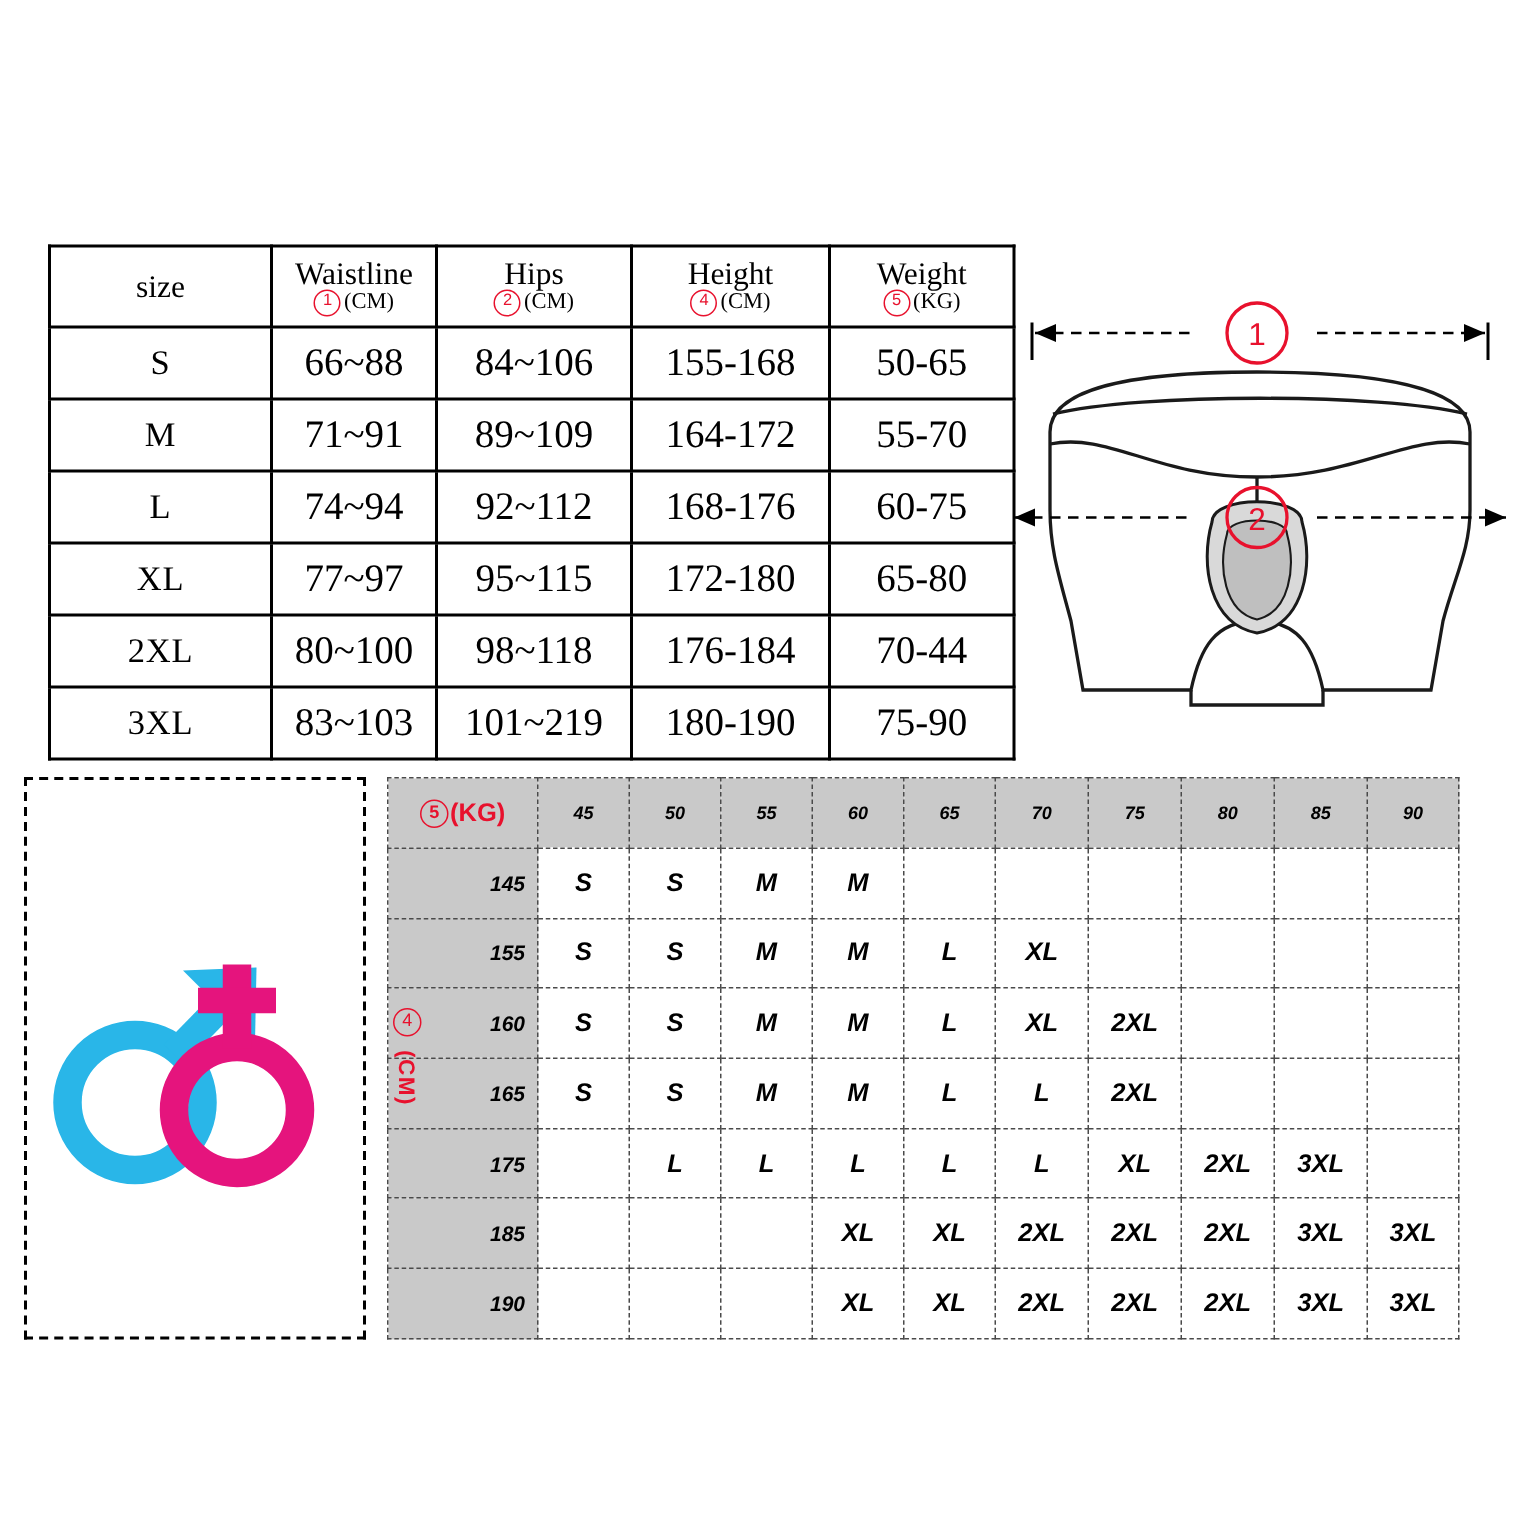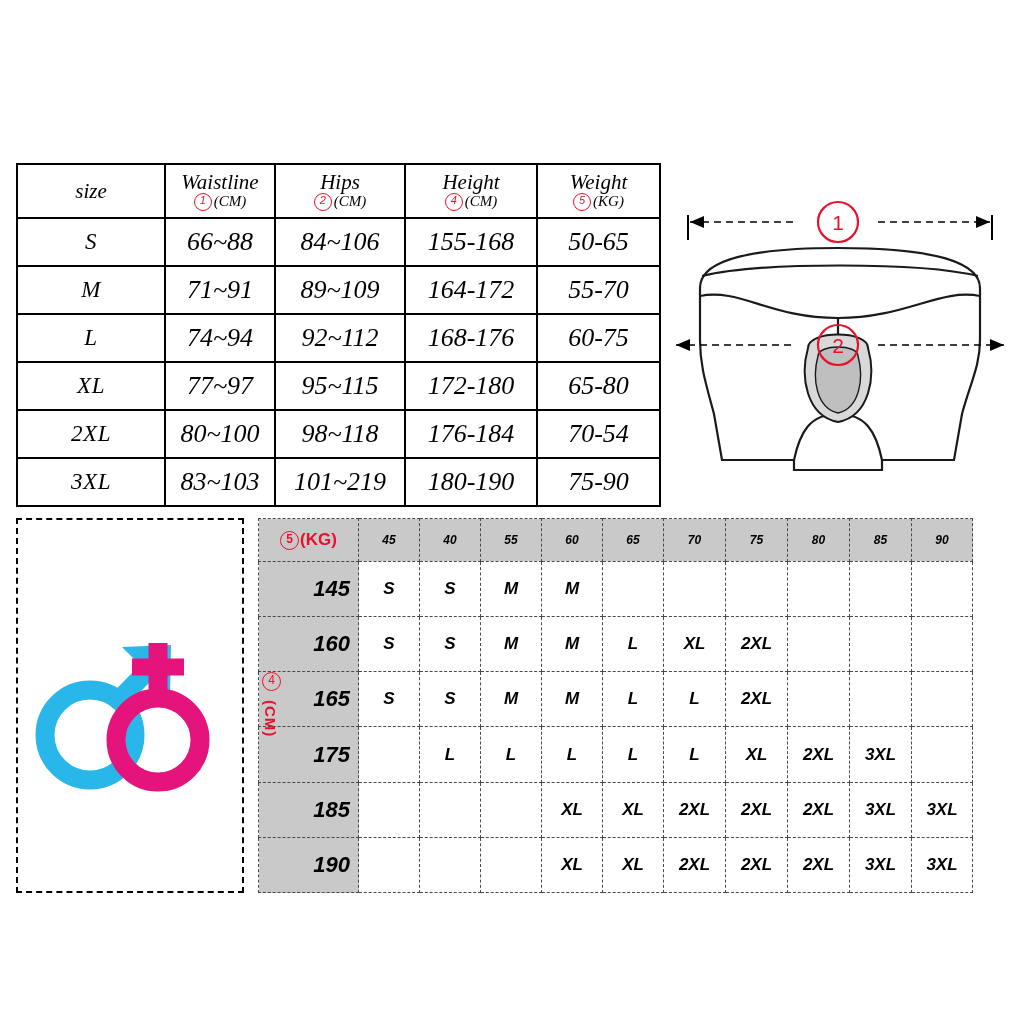--- a/index.html
+++ b/index.html
@@ -11,26 +11,25 @@
     width: 1024px;
     height: 1024px;
     font-family: "Liberation Serif", serif;
     position: relative;
     overflow: hidden;
   }
 
   
   #size-table {
     position: absolute;
-    left: 16px;
+    left: 32px;
     top: 163px;
     width: 645px;
     border-collapse: collapse;
     table-layout: fixed;
-    font-style: italic;
   }
   #size-table td, #size-table th {
     border: 2px solid #000;
     text-align: center;
     vertical-align: middle;
     font-family: "Liberation Serif", serif;
     color: #000;
     padding: 0;
     height: 46px;
   }
@@ -132,21 +131,21 @@
   #matrix td.rowhead {
     background: #c9c9c9;
     border: 1.5px dashed #4a4a4a;
   }
   #matrix td.corner {
     font-size: 17px;
     font-style: normal;
     font-weight: bold;
   }
   #matrix td.colhead { font-size: 12px; }
-  #matrix td.rowhead { font-size: 22px; text-align: right; padding-right: 8px; }
+  #matrix td.rowhead { font-size: 14px; text-align: right; padding-right: 8px; }
   .kgmark {
     color: #e8112d;
     font-family: "Liberation Sans", sans-serif;
     font-style: normal;
     font-weight: bold;
   }
   .circnum-red {
     display: inline-block;
     border: 1.7px solid #e8112d;
     color: #e8112d;
@@ -239,21 +238,21 @@
       <td class="cell-val">77~97</td>
       <td class="cell-val">95~115</td>
       <td class="cell-val">172-180</td>
       <td class="cell-val">65-80</td>
     </tr>
     <tr>
       <td class="cell-size">2XL</td>
       <td class="cell-val">80~100</td>
       <td class="cell-val">98~118</td>
       <td class="cell-val">176-184</td>
-      <td class="cell-val">70-54</td>
+      <td class="cell-val">70-44</td>
     </tr>
     <tr>
       <td class="cell-size">3XL</td>
       <td class="cell-val">83~103</td>
       <td class="cell-val">101~219</td>
       <td class="cell-val">180-190</td>
       <td class="cell-val">75-90</td>
     </tr>
   </tbody>
 </table>
@@ -331,21 +330,21 @@
         <col style="width:62px">
         <col style="width:62px">
         <col style="width:62px">
         <col style="width:62px">
         <col style="width:61px">
     </colgroup>
     <tbody>
       <tr>
         <td class="corner"><span class="circnum-red">5</span><span class="kgmark">(KG)</span></td>
         <td class="colhead">45</td>
-        <td class="colhead">40</td>
+        <td class="colhead">50</td>
         <td class="colhead">55</td>
         <td class="colhead">60</td>
         <td class="colhead">65</td>
         <td class="colhead">70</td>
         <td class="colhead">75</td>
         <td class="colhead">80</td>
         <td class="colhead">85</td>
         <td class="colhead">90</td>
       </tr>
 
@@ -356,20 +355,33 @@
         <td>M</td>
         <td>M</td>
         <td></td>
         <td></td>
         <td></td>
         <td></td>
         <td></td>
         <td></td>
       </tr>
       <tr>
+        <td class="rowhead">155</td>
+        <td>S</td>
+        <td>S</td>
+        <td>M</td>
+        <td>M</td>
+        <td>L</td>
+        <td>XL</td>
+        <td></td>
+        <td></td>
+        <td></td>
+        <td></td>
+      </tr>
+      <tr>
         <td class="rowhead">160</td>
         <td>S</td>
         <td>S</td>
         <td>M</td>
         <td>M</td>
         <td>L</td>
         <td>XL</td>
         <td>2XL</td>
         <td></td>
         <td></td>

